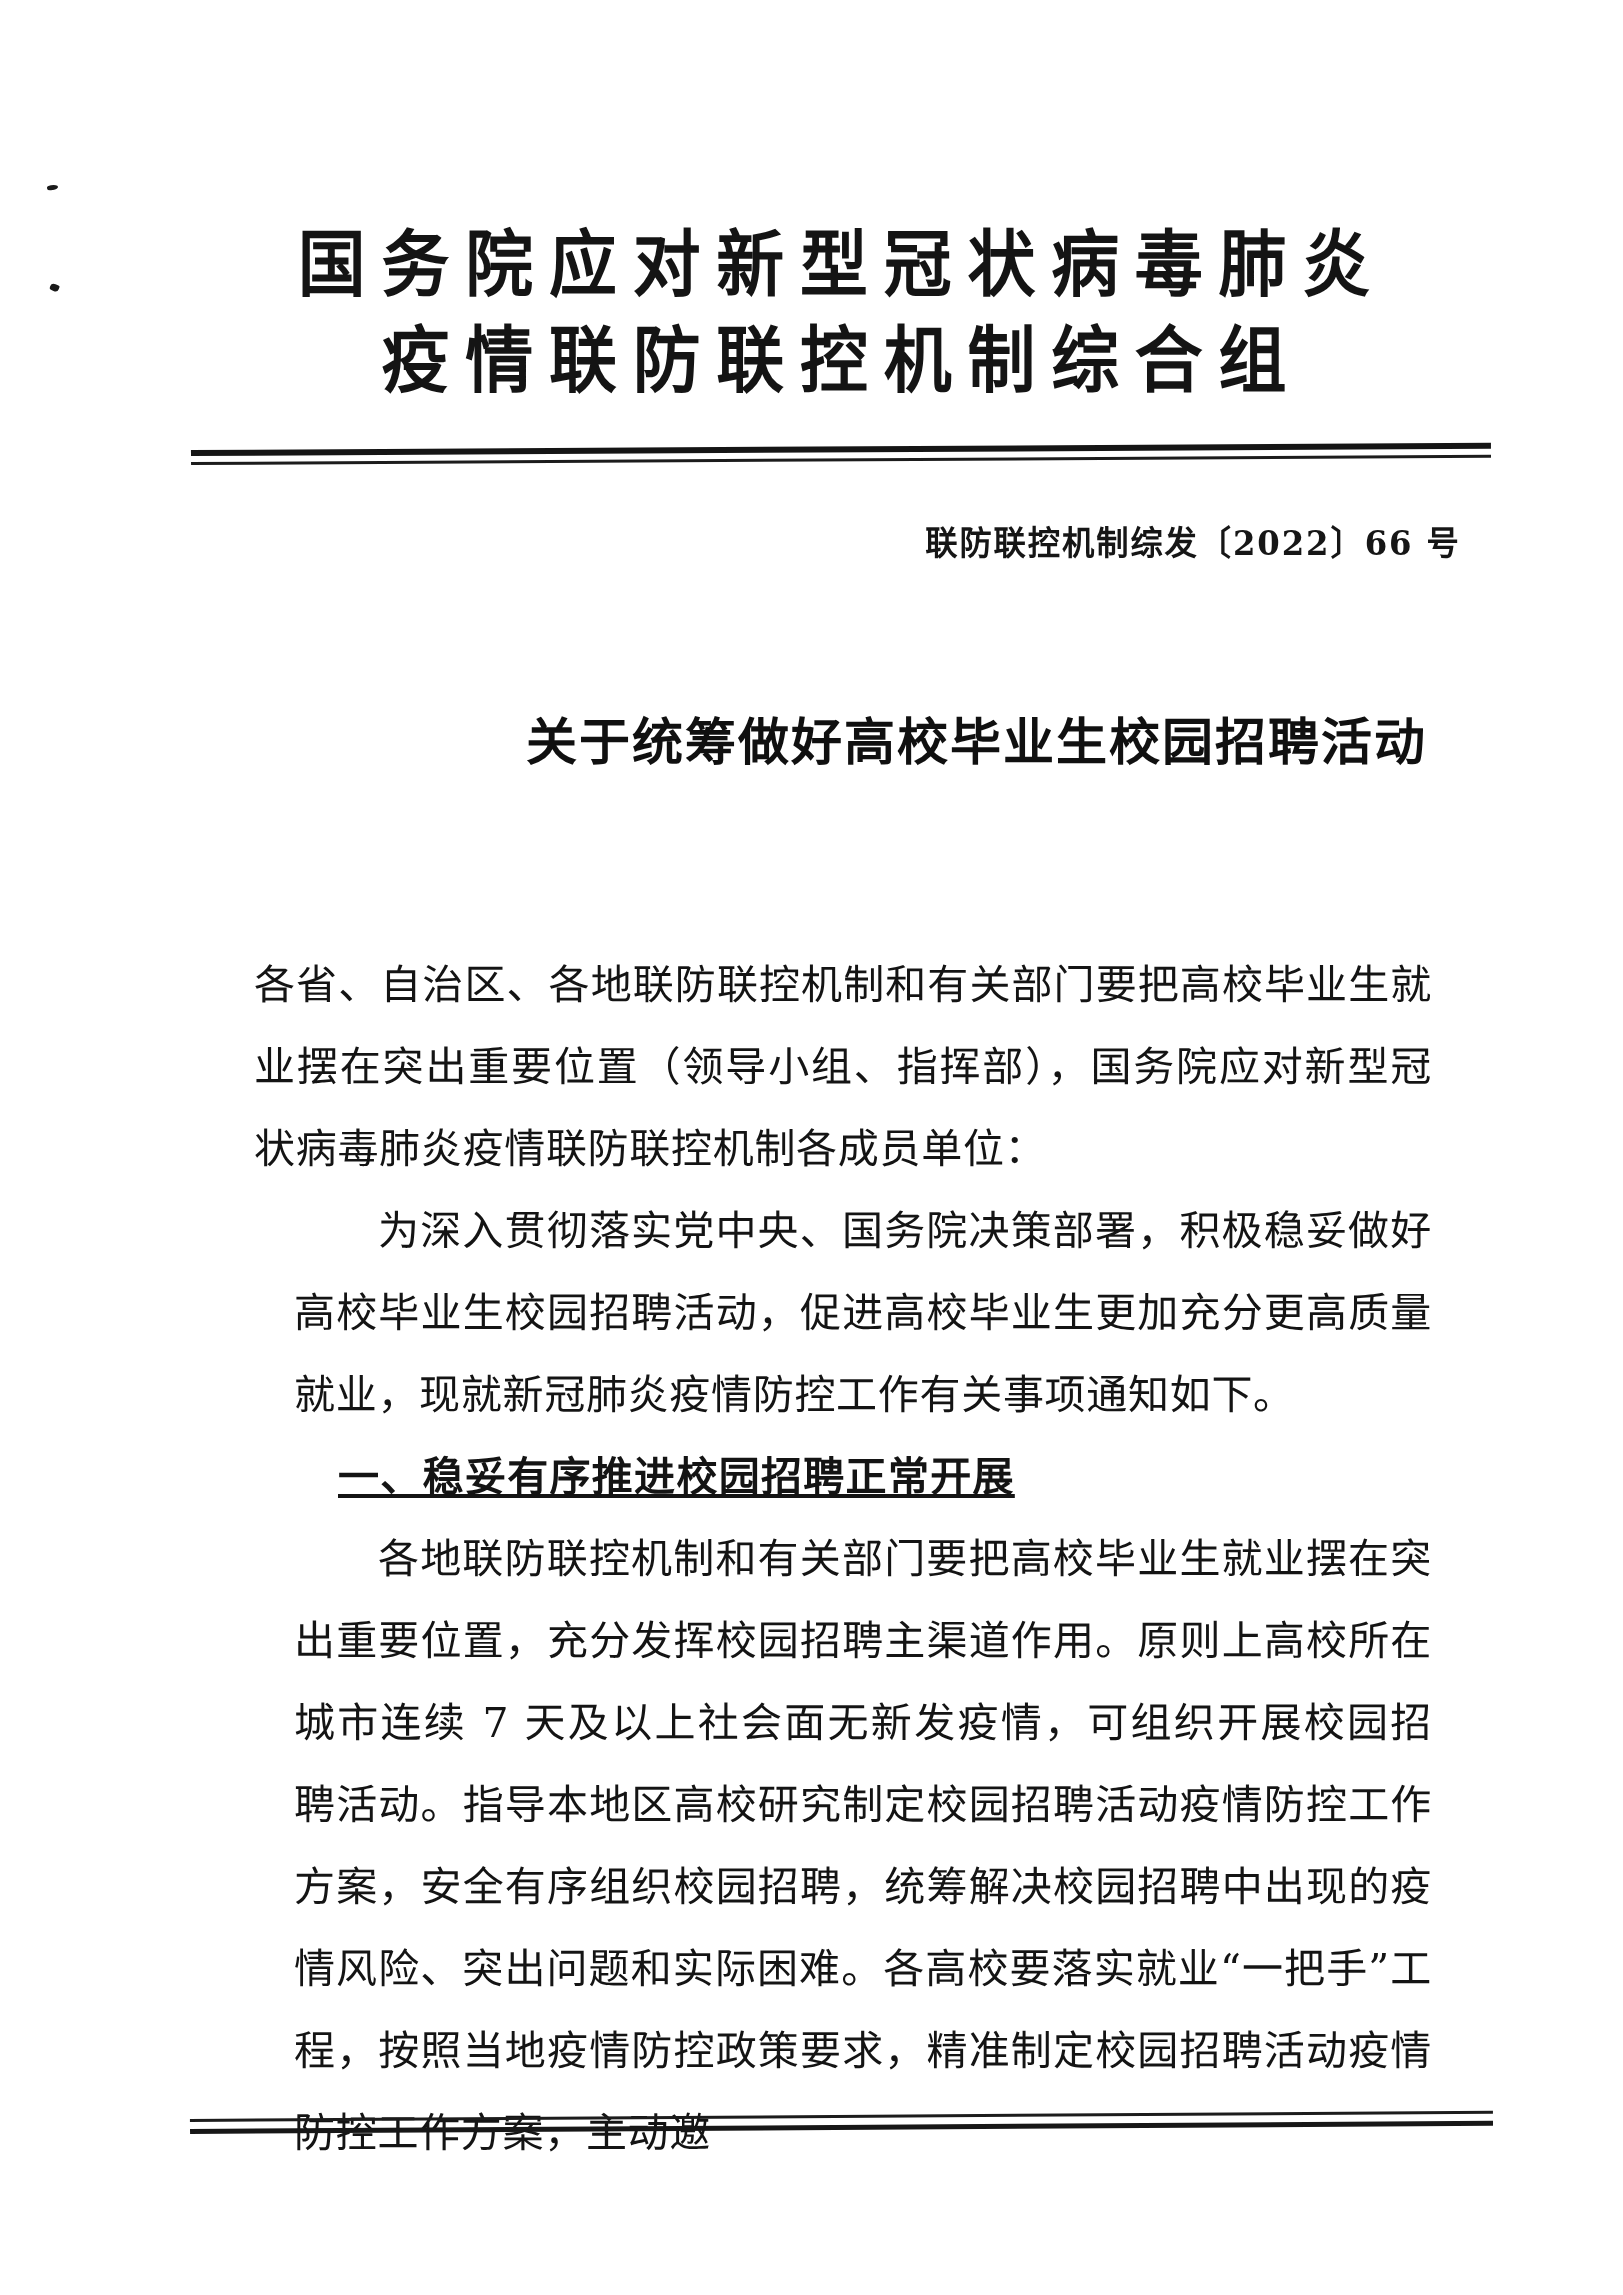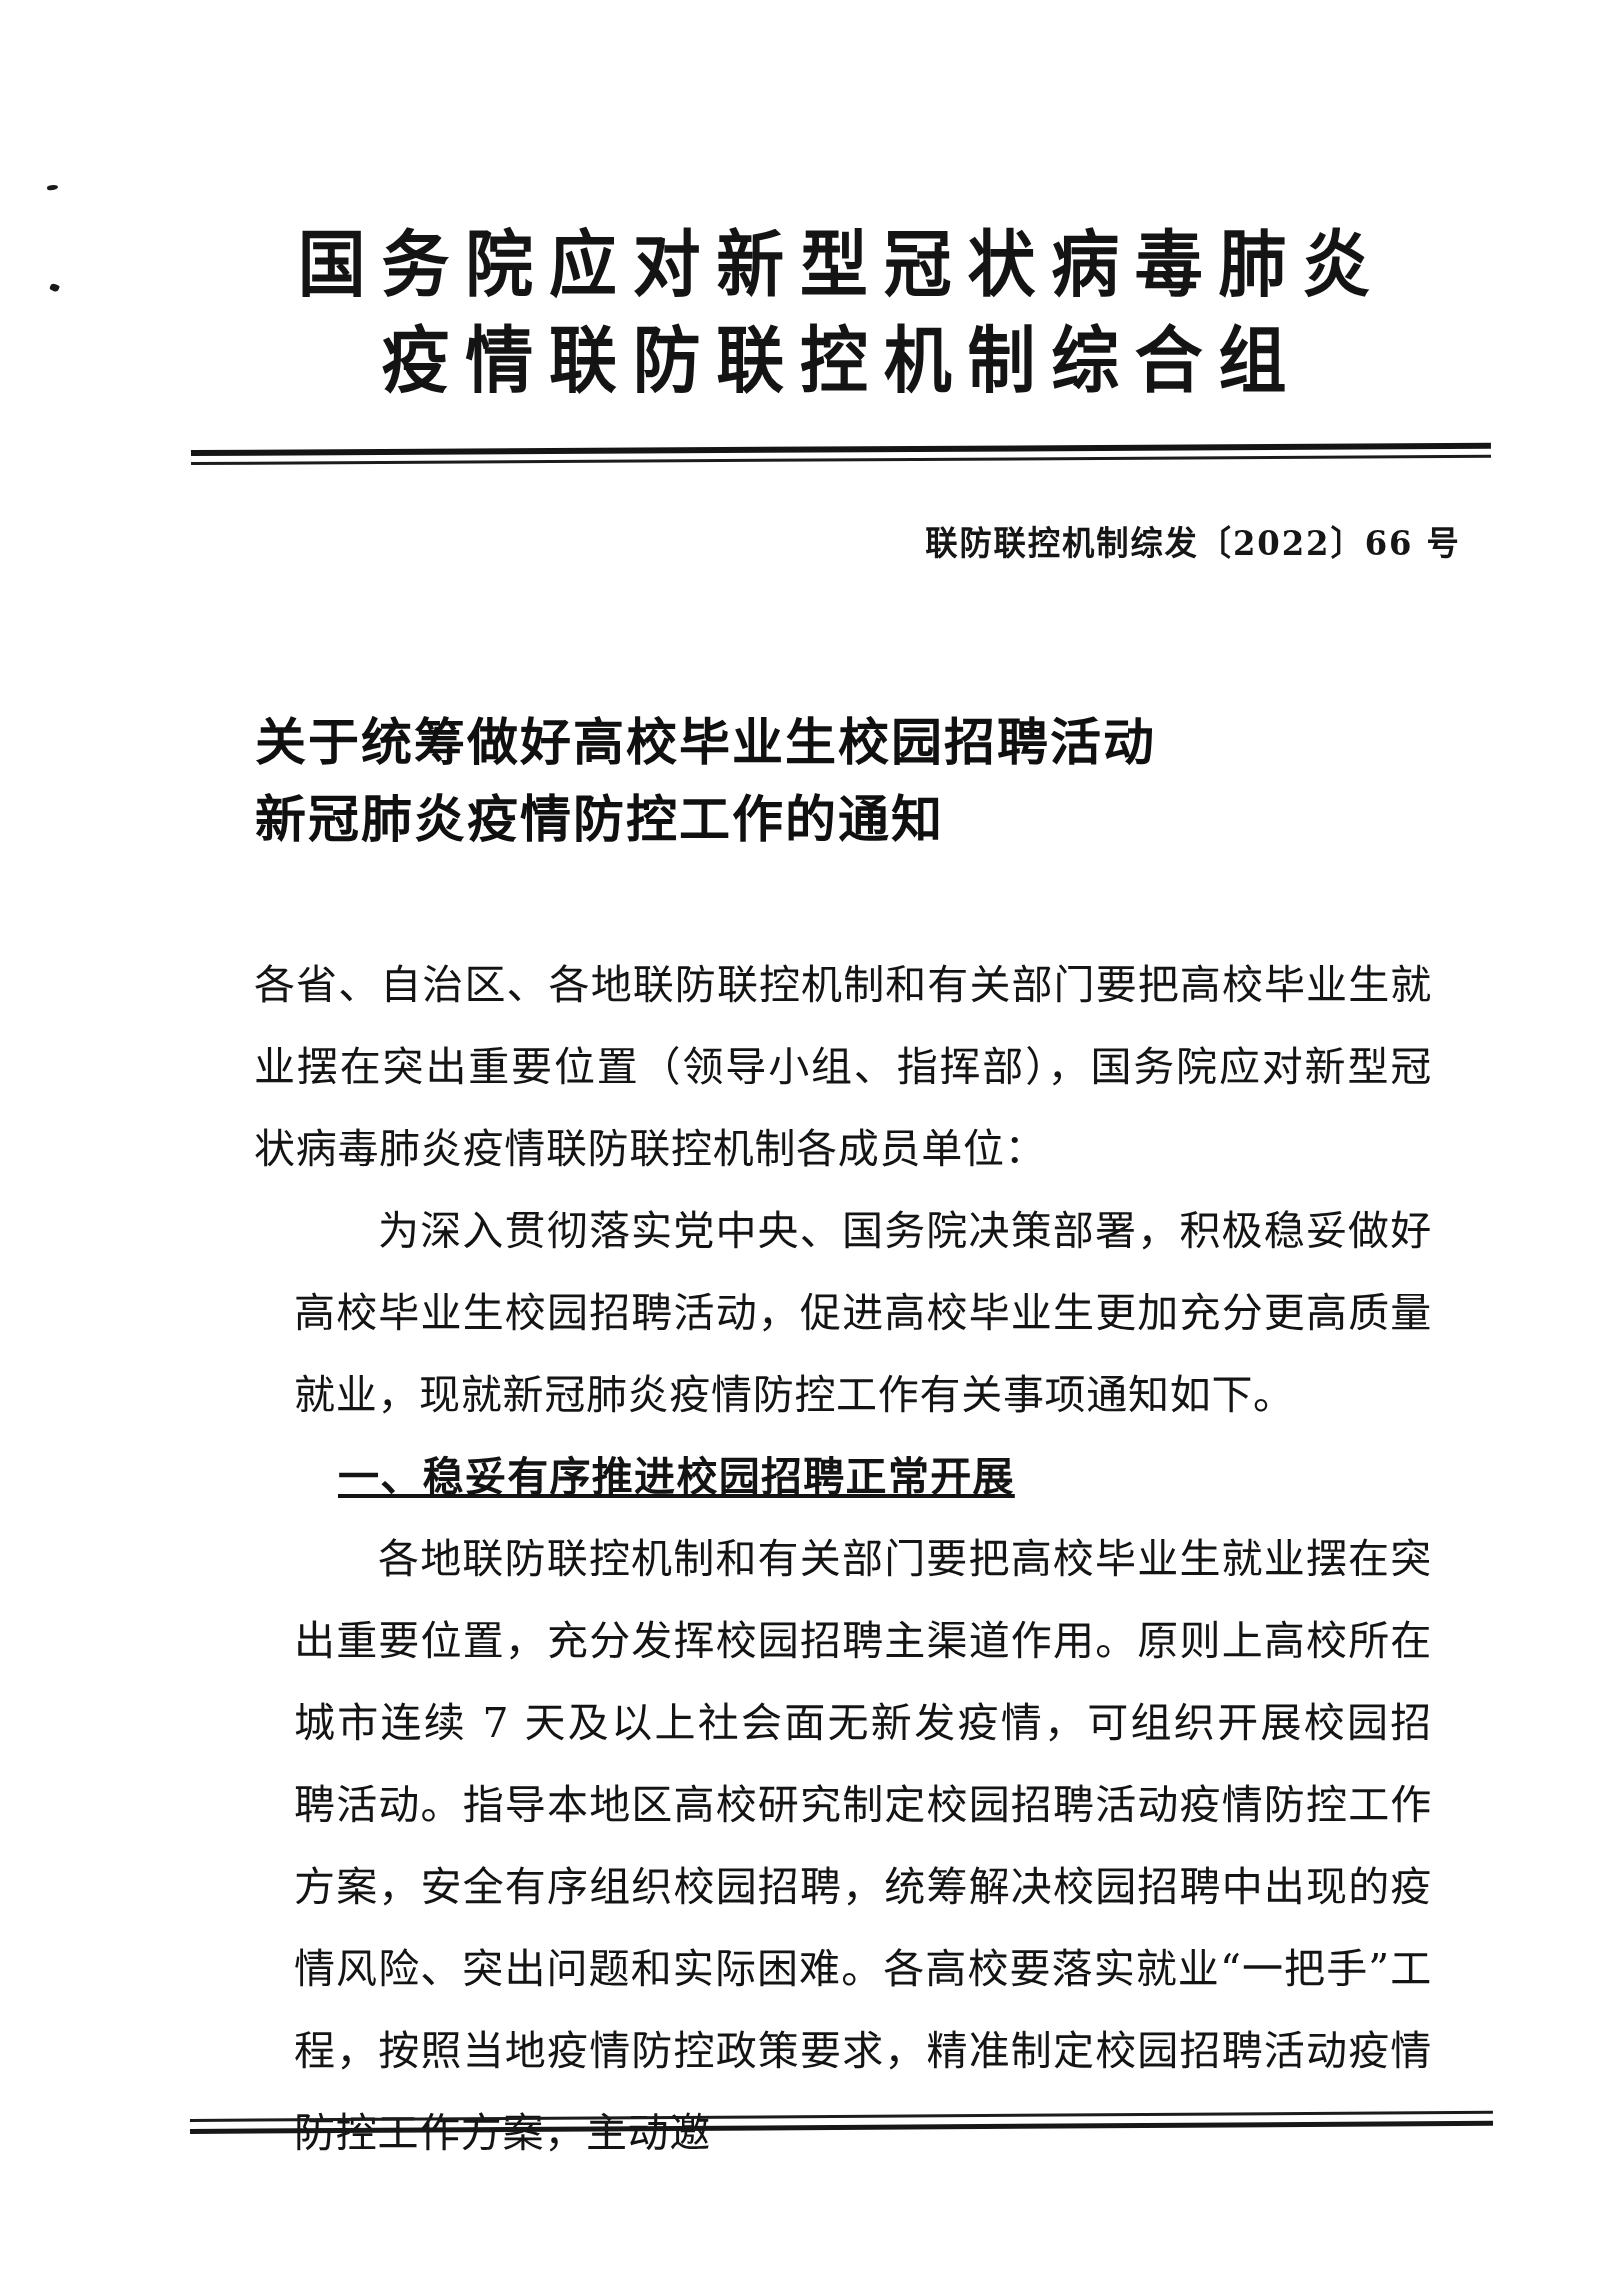--- a/index.html
+++ b/index.html
@@ -87,21 +87,21 @@
     transform: scaleX(0.95);
     transform-origin: right center;
   }
 
   
   .doc-title {
     position: absolute;
     left: 255px;
     top: 704px;
     width: 1172px;
-    text-align: left;
+    text-align: right;
   }
   .doc-title .title-line {
     font-family: "DejaVu Serif", "Liberation Serif", serif;
     font-weight: 700;
     font-size: 51px;
     line-height: 1.5;
     letter-spacing: 2px;
     color: #101010;
     white-space: nowrap;
   }
@@ -171,21 +171,20 @@
   <div class="masthead-rule">
     <div class="bar-thick"></div>
     <div class="bar-gap"></div>
     <div class="bar-thin"></div>
   </div>
 
   <div class="doc-number">联防联控机制综发〔2022〕66 号</div>
 
   <div class="doc-title">
     <div class="title-line">关于统筹做好高校毕业生校园招聘活动</div>
-    <div class="title-line">新冠肺炎疫情防控工作的通知</div>
   </div>
 
   <div class="body-text">
     <p class="para">各省、自治区、各地联防联控机制和有关部门要把高校毕业生就业摆在突出重要位置（领导小组、指挥部），国务院应对新型冠状病毒肺炎疫情联防联控机制各成员单位：</p>
     <p class="para indent">为深入贯彻落实党中央、国务院决策部署，积极稳妥做好高校毕业生校园招聘活动，促进高校毕业生更加充分更高质量就业，现就新冠肺炎疫情防控工作有关事项通知如下。</p>
     <p class="para heading">一、稳妥有序推进校园招聘正常开展</p>
     <p class="para indent">各地联防联控机制和有关部门要把高校毕业生就业摆在突出重要位置，充分发挥校园招聘主渠道作用。原则上高校所在城市连续 7 天及以上社会面无新发疫情，可组织开展校园招聘活动。指导本地区高校研究制定校园招聘活动疫情防控工作方案，安全有序组织校园招聘，统筹解决校园招聘中出现的疫情风险、突出问题和实际困难。各高校要落实就业“一把手”工程，按照当地疫情防控政策要求，精准制定校园招聘活动疫情防控工作方案，主动邀</p>
   </div>
 
   <div class="footer-rule">

